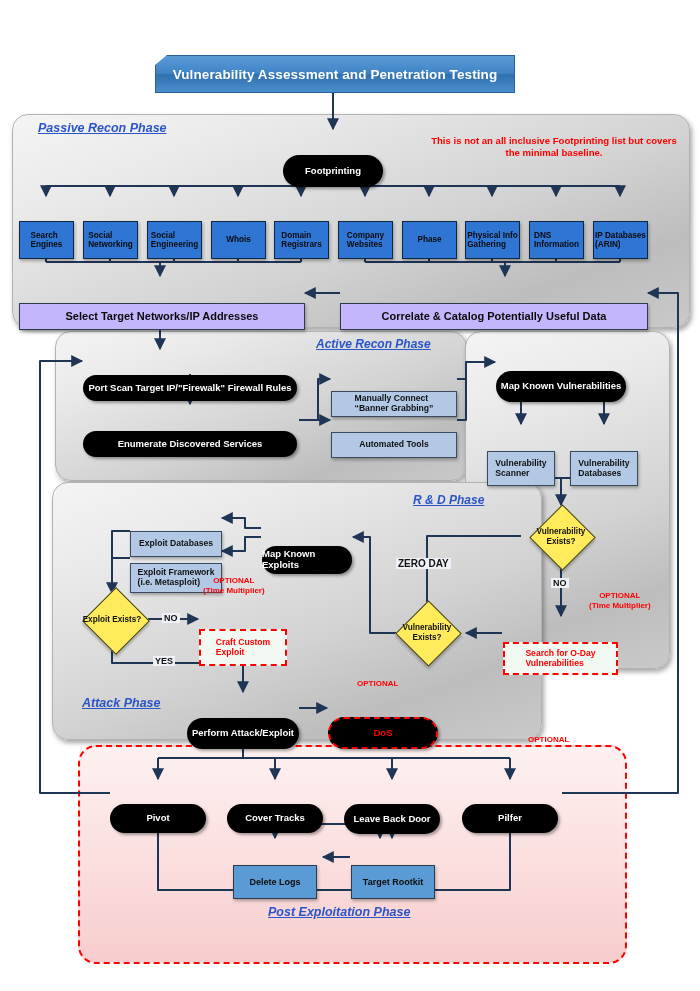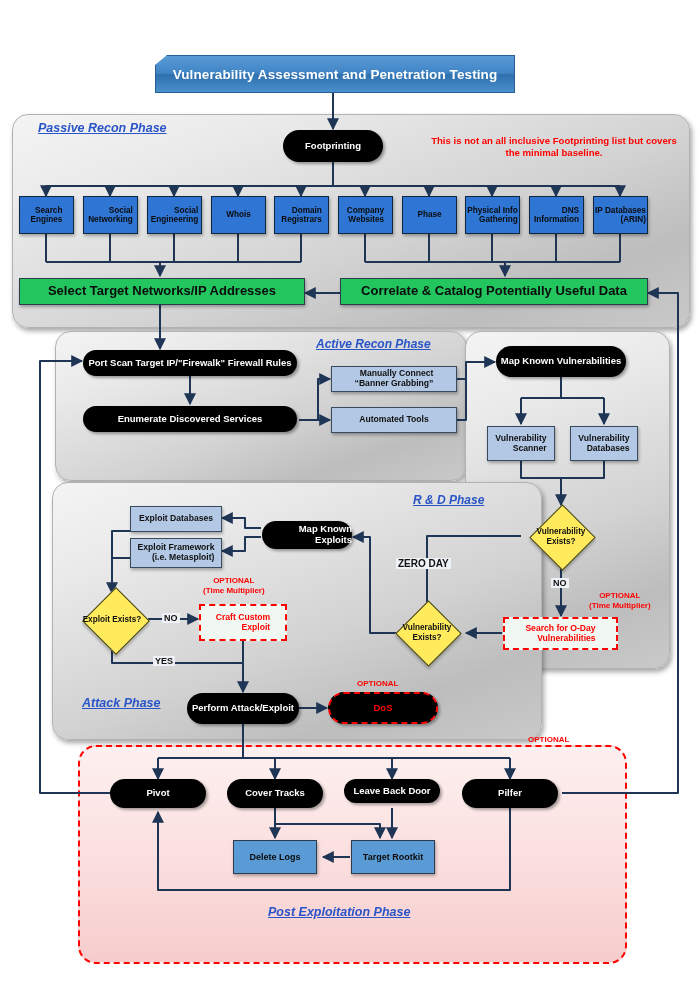--- a/index.html
+++ b/index.html
@@ -27,32 +27,32 @@
   #title-banner .bg{position:absolute;inset:0;
      background:linear-gradient(180deg,#5b9bd5 0%,#3f84c6 48%,#2f6fae 52%,#4a90cd 100%);
      clip-path:polygon(12px 0,100% 0,100% 100%,0 100%,0 10px);
      box-shadow:2px 2px 3px rgba(0,0,0,.4);border:1px solid #2a5f96;}
   #title-banner .txt{position:absolute;inset:0;display:flex;align-items:center;
      justify-content:center;color:#ffffff;font-weight:bold;font-size:13.5px;
      letter-spacing:.1px;}
 
   
   .node{position:absolute;display:flex;align-items:center;justify-content:center;
-        text-align:right;line-height:1.12;box-sizing:border-box;}
+        text-align:left;line-height:1.12;box-sizing:border-box;margin-top:25px;}
   .term{background:#000000;color:#ffffff;border-radius:999px;font-size:9.5px;
         font-weight:bold;box-shadow:2px 2px 3px rgba(0,0,0,.35);}
   .term.dashed{border:2px dashed #ff0000;color:#ff0000;}
   .blue{background:#2e75d4;border:1.4px solid #10263f;color:#0b0b0b;
         font-size:8.2px;font-weight:bold;box-shadow:1px 2px 3px rgba(0,0,0,.3);}
   .lightblue{background:#b2c8e4;border:1.4px solid #3a4a5e;color:#101010;
         font-size:8.6px;font-weight:bold;box-shadow:1px 2px 3px rgba(0,0,0,.3);}
   .midblue{background:#5b9bd5;border:1.4px solid #2d3b4d;color:#0b0b0b;
         font-size:9px;font-weight:bold;box-shadow:1px 2px 3px rgba(0,0,0,.3);}
-  .green{background:#22c55e;border:1.4px solid #2d3b4d;color:#0b0b0b;
-        font-size:13px;font-weight:bold;box-shadow:1px 2px 3px rgba(0,0,0,.3);}
+  .green{background:#c4b5fd;border:1.4px solid #2d3b4d;color:#0b0b0b;
+        font-size:11px;font-weight:bold;box-shadow:1px 2px 3px rgba(0,0,0,.3);}
   .optbox{background:#f1f7f1;border:2px dashed #ff0000;color:#ff0000;
         font-size:8.6px;font-weight:bold;}
   .diamond{position:absolute;}
   .diamond .dshape{position:absolute;inset:0;background:#ffeb5c;
         border:1.4px solid #3c3c20;transform:rotate(45deg);
         box-shadow:2px 2px 3px rgba(0,0,0,.25);}
   .diamond .dtxt{position:absolute;inset:0;display:flex;align-items:center;
         justify-content:center;text-align:center;font-size:8.2px;font-weight:bold;
         color:#101010;line-height:1.15;}
 
@@ -294,21 +294,21 @@
   <div class="node optbox" style="left:199px;top:604px;width:88px;height:37px;white-space:pre-line;">Craft Custom
 Exploit</div>
 
   <div class="opt-label" style="left:357px;top:679px;">OPTIONAL</div>
   <div class="node term dashed" style="left:328px;top:692px;width:110px;height:32px;">DoS</div>
 
   <div class="opt-label" style="left:528px;top:735px;">OPTIONAL</div>
 
   <div class="node term" style="left:110px;top:779px;width:96px;height:29px;">Pivot</div>
   <div class="node term" style="left:227px;top:779px;width:96px;height:29px;">Cover Tracks</div>
-  <div class="node term" style="left:344px;top:779px;width:96px;height:24px;">Leave Back Door</div>
+  <div class="node term" style="left:344px;top:779px;width:96px;height:30px;">Leave Back Door</div>
   <div class="node term" style="left:462px;top:779px;width:96px;height:29px;">Pilfer</div>
 
   <div class="node midblue" style="left:233px;top:840px;width:84px;height:34px;">Delete Logs</div>
   <div class="node midblue" style="left:351px;top:840px;width:84px;height:34px;">Target Rootkit</div>
 
   <div class="phase-label" style="left:268px;top:905px;font-size:12.5px;">Post Exploitation Phase</div>
 
 </div>
 
 </body></html>

